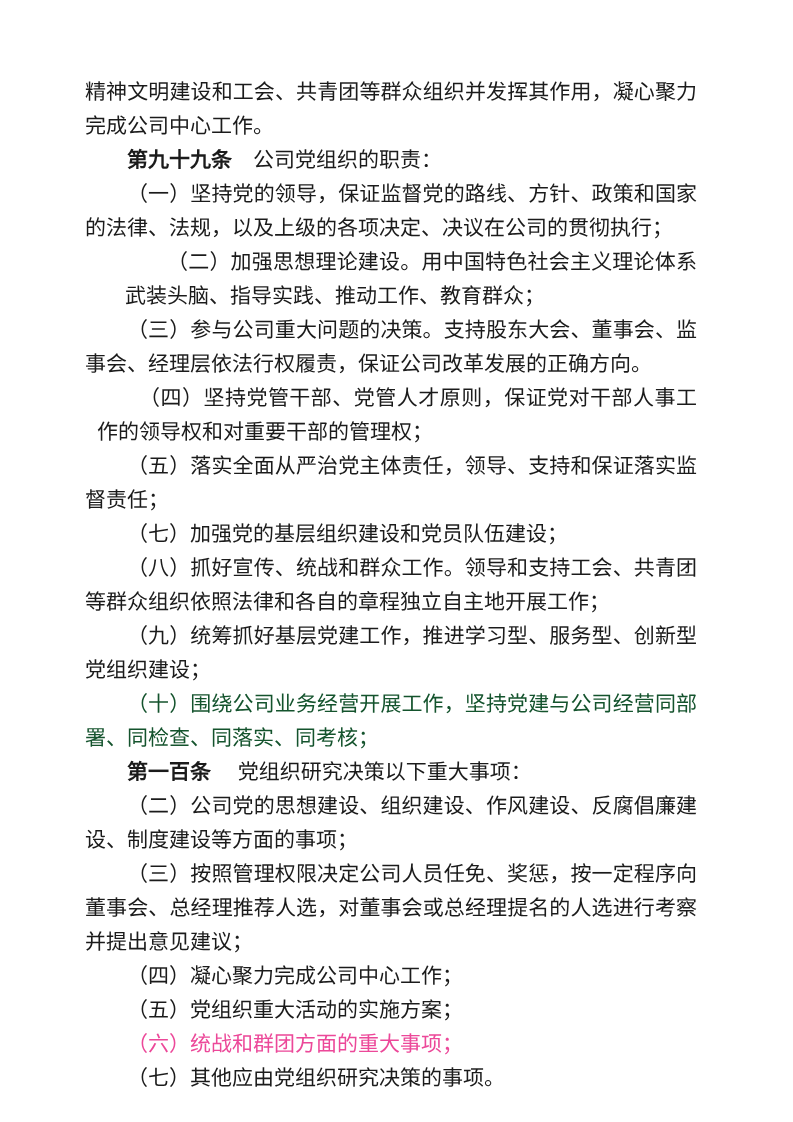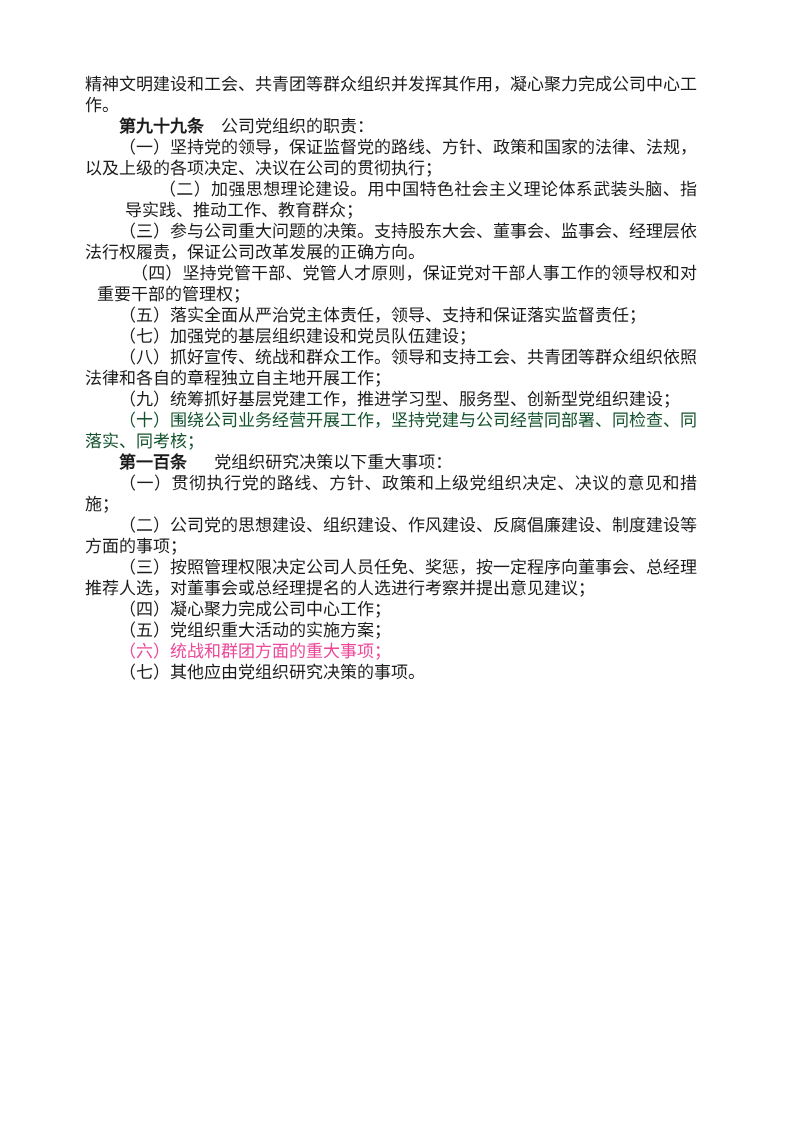--- a/index.html
+++ b/index.html
@@ -15,23 +15,23 @@
     box-sizing: border-box;
     padding: 75px 96px 0 85px;
     overflow: hidden;
   }
   .doc-body {
     width: 100%;
   }
   .para {
     margin: 0;
     padding: 0;
-    font-family: Liberation Mono, monospace;
-    font-size: 17px;
-    line-height: 21px;
+    font-family: Liberation Sans, sans-serif;
+    font-size: 21px;
+    line-height: 34px;
     color: #1b1b1b;
     text-align: justify;
     text-justify: inter-ideograph;
     letter-spacing: 0;
   }
   .para.indent {
     text-indent: 2em;
   }
   .para b {
     font-weight: bold;
@@ -47,21 +47,20 @@
       <p class="para indent" style="color: rgb(27, 27, 27);"><span>（一）坚持党的领导，保证监督党的路线、方针、政策和国家的法律、法规，以及上级的各项决定、决议在公司的贯彻执行；</span></p>
       <p class="para indent" style="color: rgb(27, 27, 27); margin-left: 40px;"><span>（二）加强思想理论建设。用中国特色社会主义理论体系武装头脑、指导实践、推动工作、教育群众；</span></p>
       <p class="para indent" style="color: rgb(27, 27, 27);"><span>（三）参与公司重大问题的决策。支持股东大会、董事会、监事会、经理层依法行权履责，保证公司改革发展的正确方向。</span></p>
       <p class="para indent" style="color: rgb(27, 27, 27); margin-left: 12px;"><span>（四）坚持党管干部、党管人才原则，保证党对干部人事工作的领导权和对重要干部的管理权；</span></p>
       <p class="para indent" style="color: rgb(27, 27, 27);"><span>（五）落实全面从严治党主体责任，领导、支持和保证落实监督责任；</span></p>
       <p class="para indent" style="color: rgb(27, 27, 27);"><span>（七）加强党的基层组织建设和党员队伍建设；</span></p>
       <p class="para indent" style="color: rgb(27, 27, 27);"><span>（八）抓好宣传、统战和群众工作。领导和支持工会、共青团等群众组织依照法律和各自的章程独立自主地开展工作；</span></p>
       <p class="para indent" style="color: rgb(27, 27, 27);"><span>（九）统筹抓好基层党建工作，推进学习型、服务型、创新型党组织建设；</span></p>
       <p class="para indent" style="color: #14532d;"><span>（十）围绕公司业务经营开展工作，坚持党建与公司经营同部署、同检查、同落实、同考核；</span></p>
       <p class="para indent" style="color: rgb(27, 27, 27);"><b>第一百条</b><span>　 党组织研究决策以下重大事项：</span></p>
-      <p class="para indent" style="color: rgb(27, 27, 27);"><span>（一）贯彻执行党的路线、方针、政策和上级党组织决定、决议的意见和措施；</span></p>
       <p class="para indent" style="color: rgb(27, 27, 27);"><span>（二）公司党的思想建设、组织建设、作风建设、反腐倡廉建设、制度建设等方面的事项；</span></p>
       <p class="para indent" style="color: rgb(27, 27, 27);"><span>（三）按照管理权限决定公司人员任免、奖惩，按一定程序向董事会、总经理推荐人选，对董事会或总经理提名的人选进行考察并提出意见建议；</span></p>
       <p class="para indent" style="color: rgb(27, 27, 27);"><span>（四）凝心聚力完成公司中心工作；</span></p>
       <p class="para indent" style="color: rgb(27, 27, 27);"><span>（五）党组织重大活动的实施方案；</span></p>
       <p class="para indent" style="color: #ec4899;"><span>（六）统战和群团方面的重大事项；</span></p>
       <p class="para indent" style="color: rgb(27, 27, 27);"><span>（七）其他应由党组织研究决策的事项。</span></p>
     </div>
 </div>
 
 </body></html>

